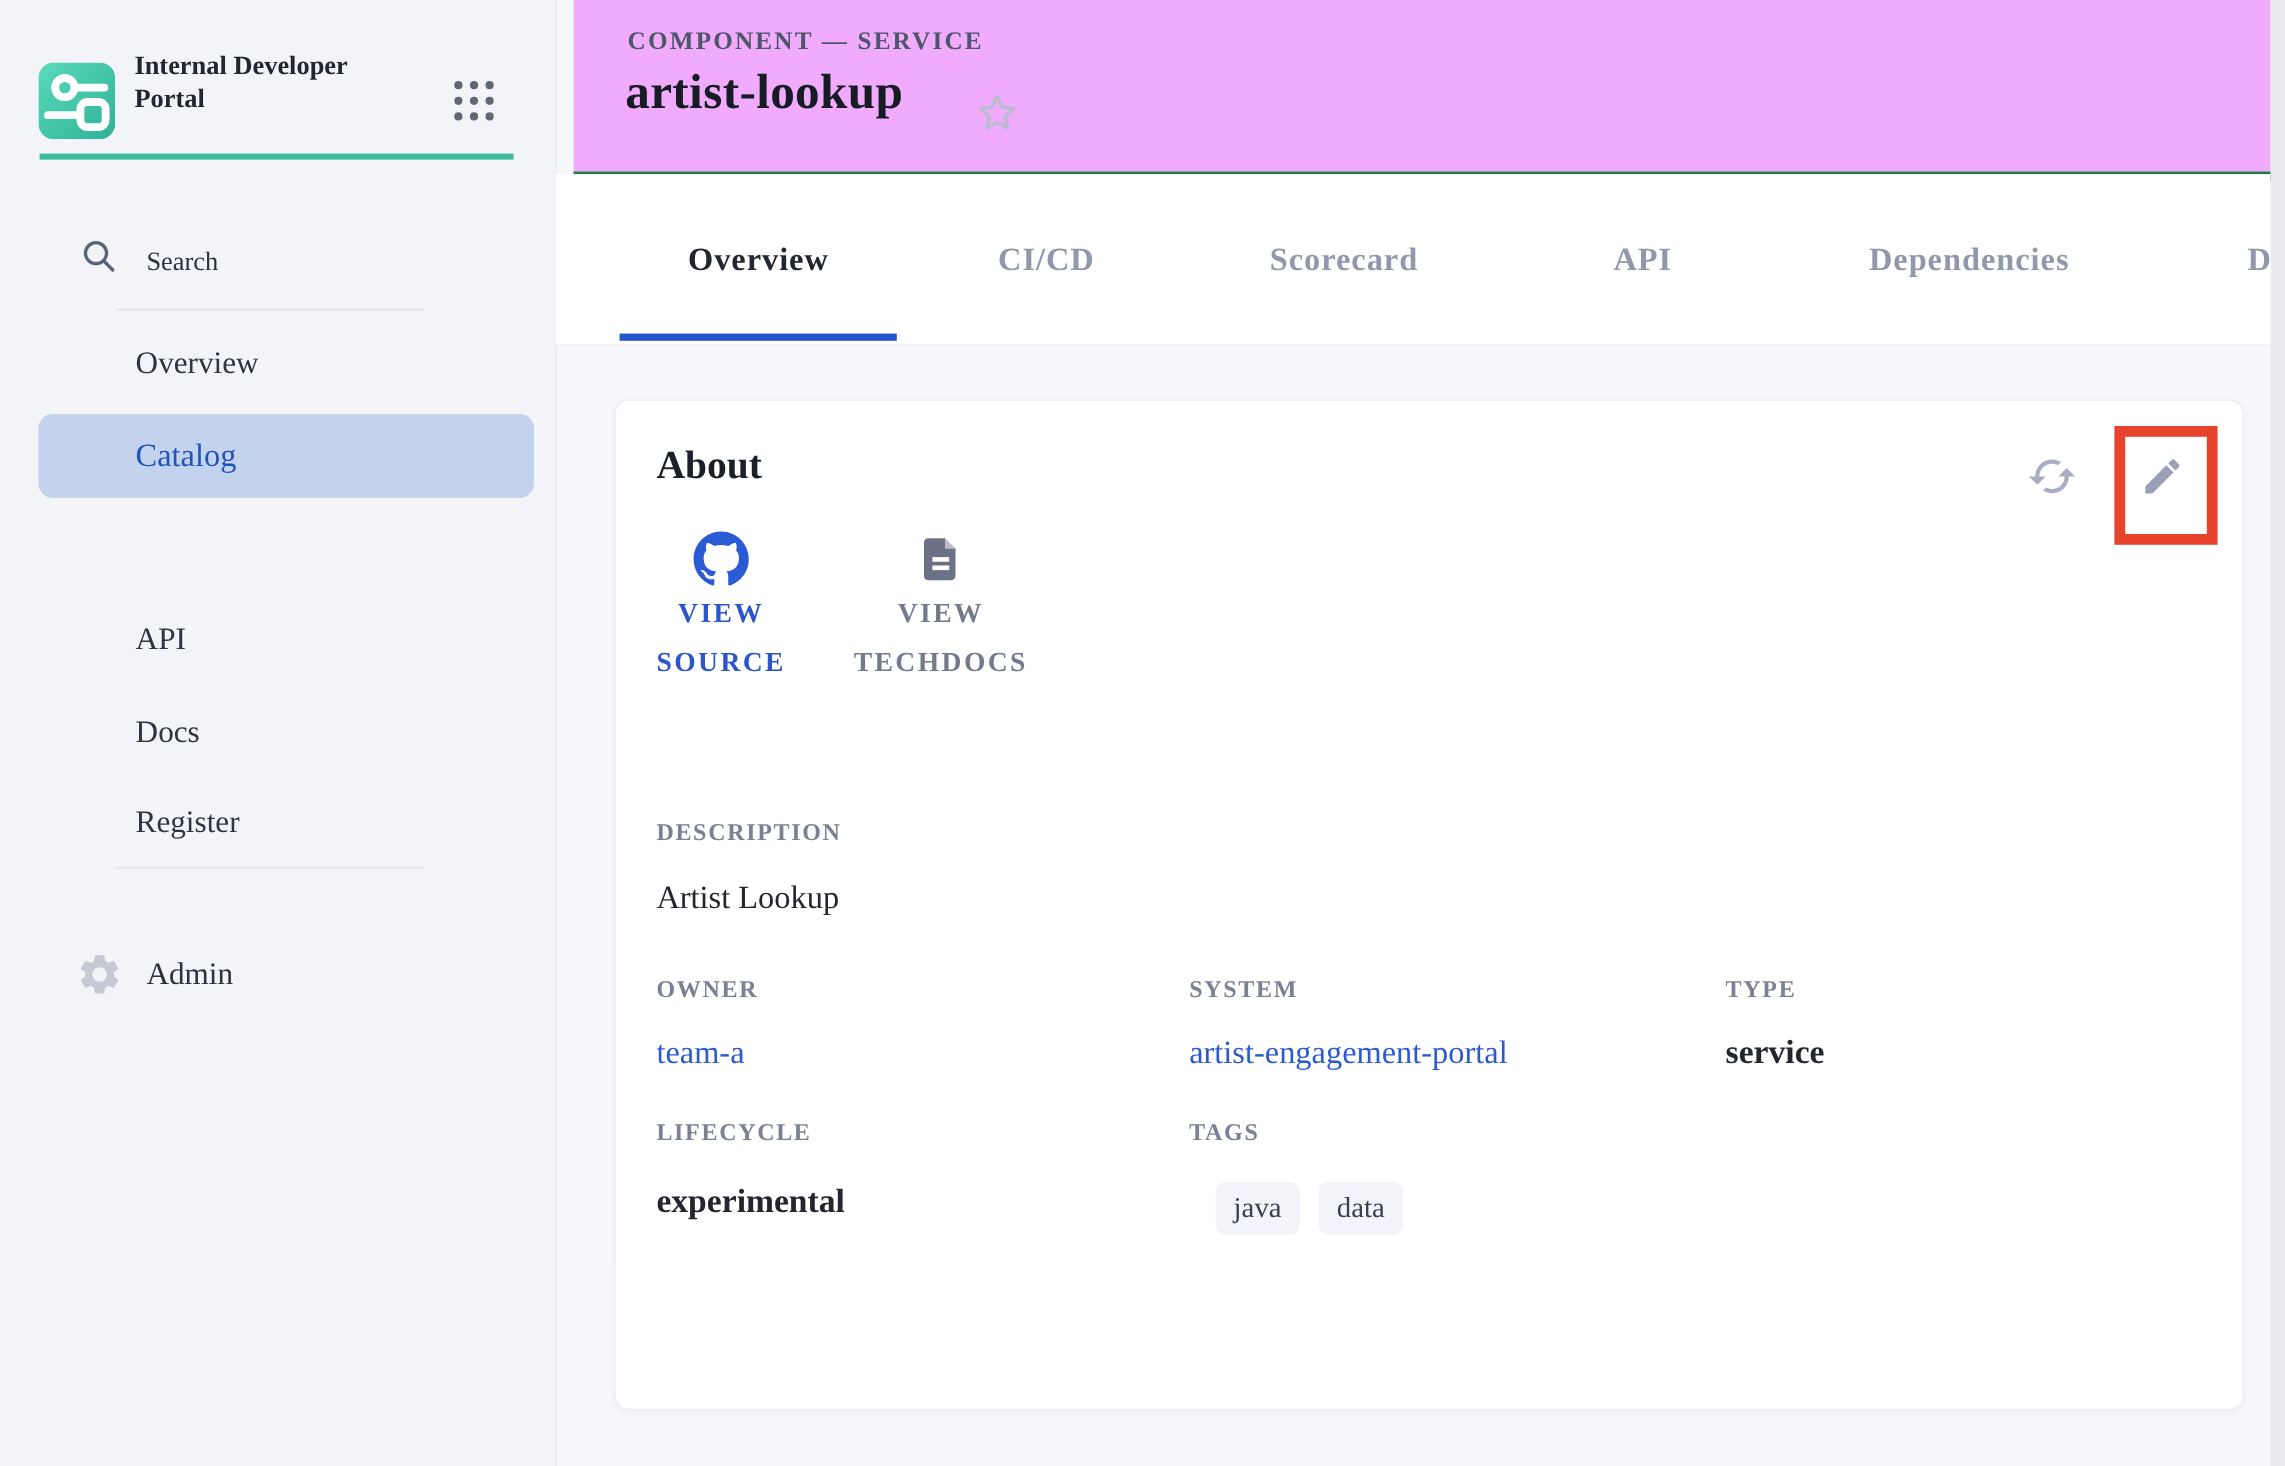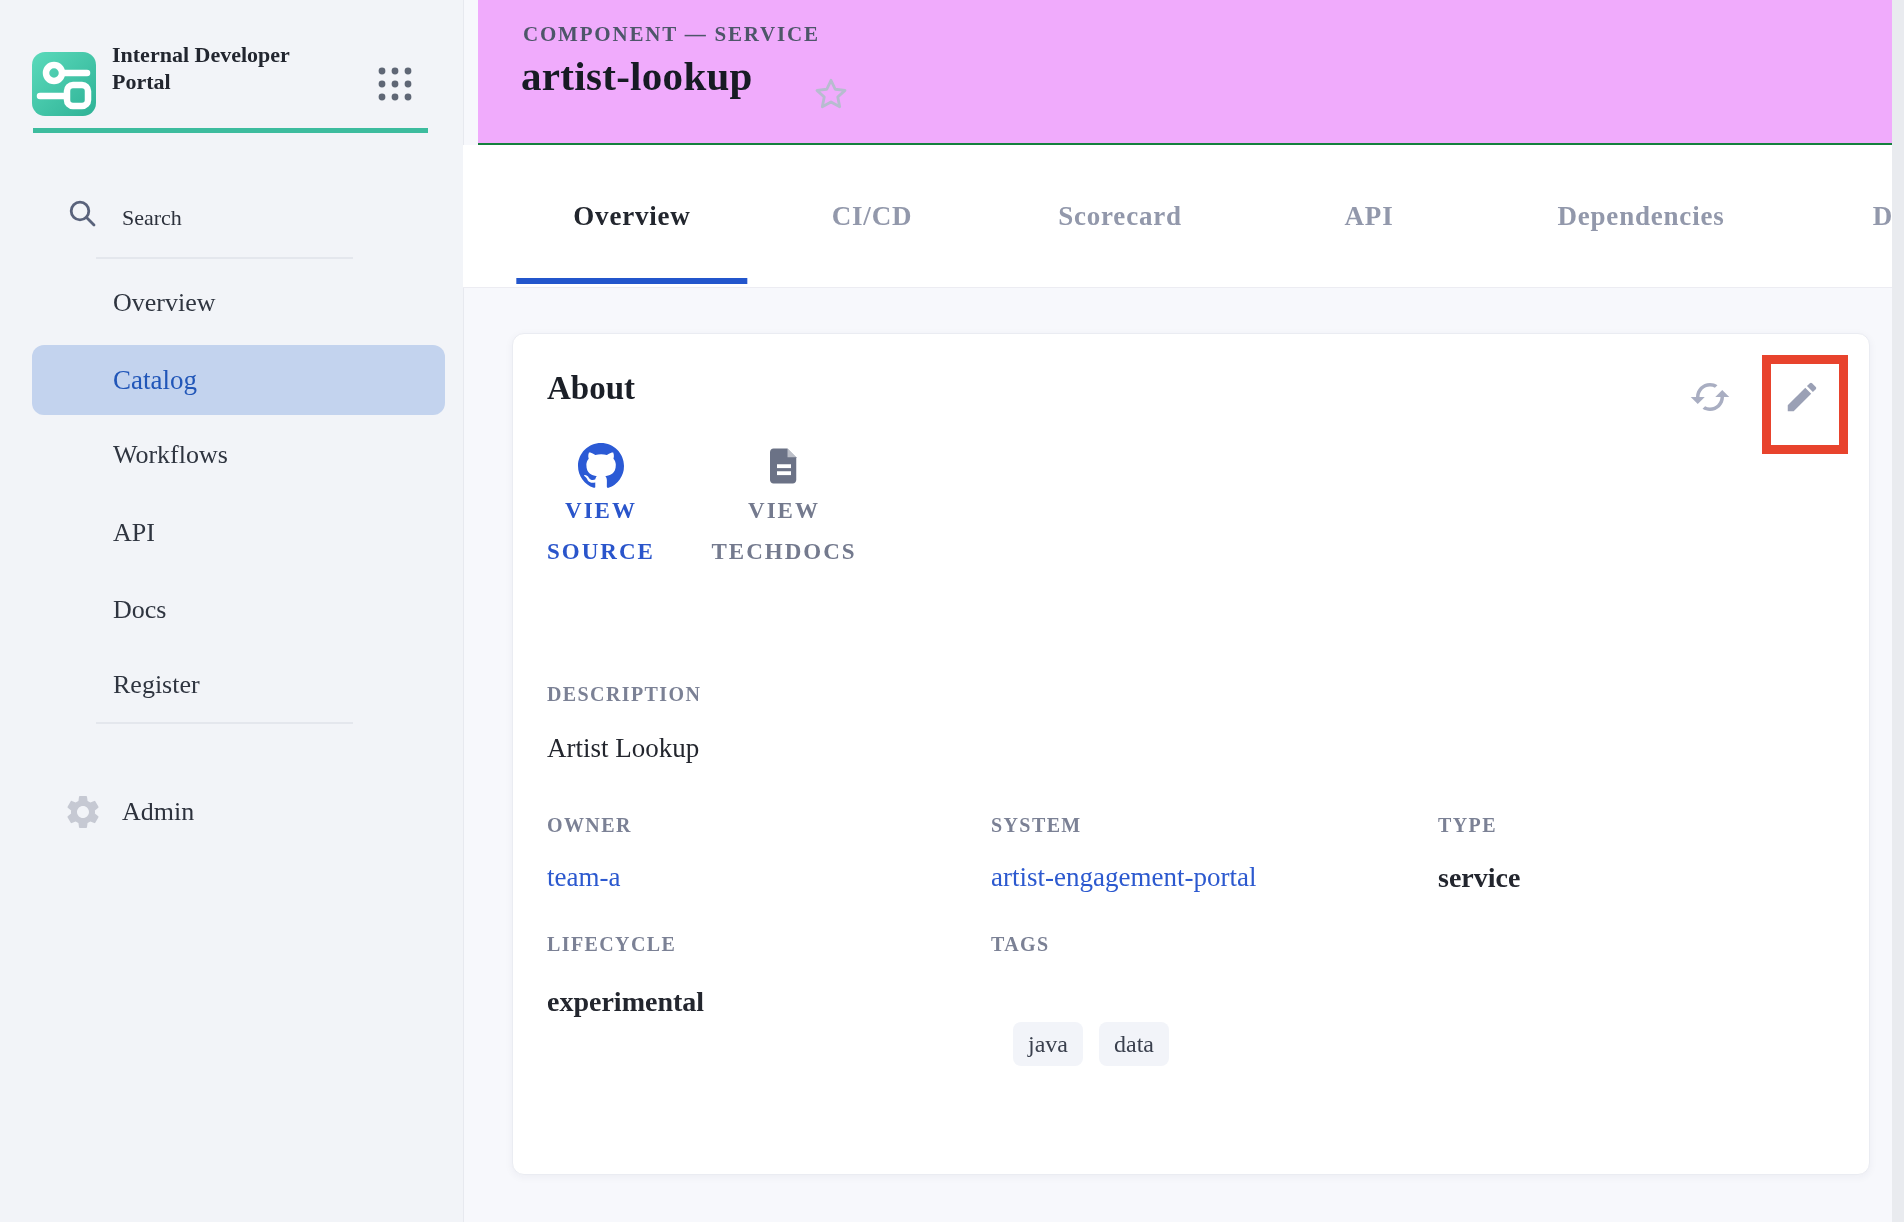--- a/index.html
+++ b/index.html
@@ -69,21 +69,21 @@
   .link-col .ln{font-size:23px;font-weight:700;letter-spacing:2px;line-height:41px;}
   .link-col.src{left:23px;}
   .link-col.tdoc{left:206px;}
   .link-col.src .ln{color:#2a55cb;}
   .link-col.tdoc .ln{color:#747a8e;}
   .link-col .ln:first-of-type{}
   .fld-label{position:absolute;font-size:20px;font-weight:700;letter-spacing:1.4px;color:#7b8195;}
   .fld-value{position:absolute;font-size:27px;color:#23262e;}
   .fld-value.bold{font-weight:700;font-size:28px;}
   .fld-link{position:absolute;font-size:27px;color:#2c59cf;cursor:pointer;}
-  .tags-row{position:absolute;left:500px;top:651px;display:flex;gap:16px;margin-top:37px;}
+  .tags-row{position:absolute;left:500px;top:651px;display:flex;gap:16px;}
   .chip{height:44px;display:flex;align-items:center;padding:0 15px;background:#f2f4f9;
     border-radius:8px;font-size:24px;color:#3a404e;cursor:pointer;}
 </style>
 </head>
 <body>
 
 <div class="screen">
 
   <div class="sidebar">
 
@@ -132,23 +132,20 @@
     <div class="side-divider" style="top:257px"></div>
 
     <div class="nav-item" style="top:271px">
       <span class="lbl">Overview</span>
     </div>
 
     <div class="nav-pill">
       <span class="lbl">Catalog</span>
     </div>
 
-    <div class="nav-item" style="top:423px">
-      <span class="lbl">Workflows</span>
-    </div>
     <div class="nav-item" style="top:501px">
       <span class="lbl">API</span>
     </div>
     <div class="nav-item" style="top:578px">
       <span class="lbl">Docs</span>
     </div>
     <div class="nav-item" style="top:653px">
       <span class="lbl">Register</span>
     </div>
 

